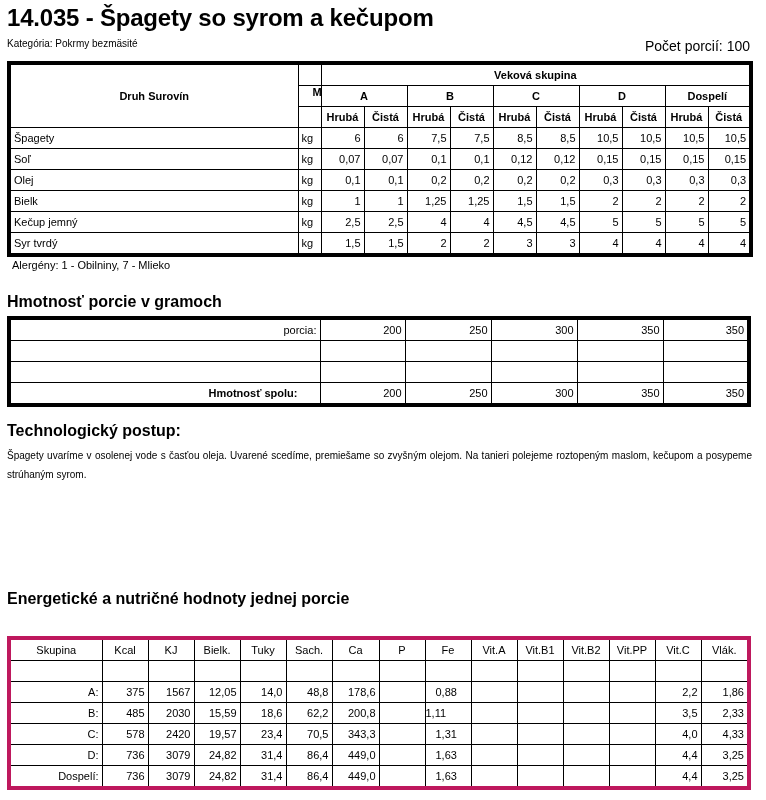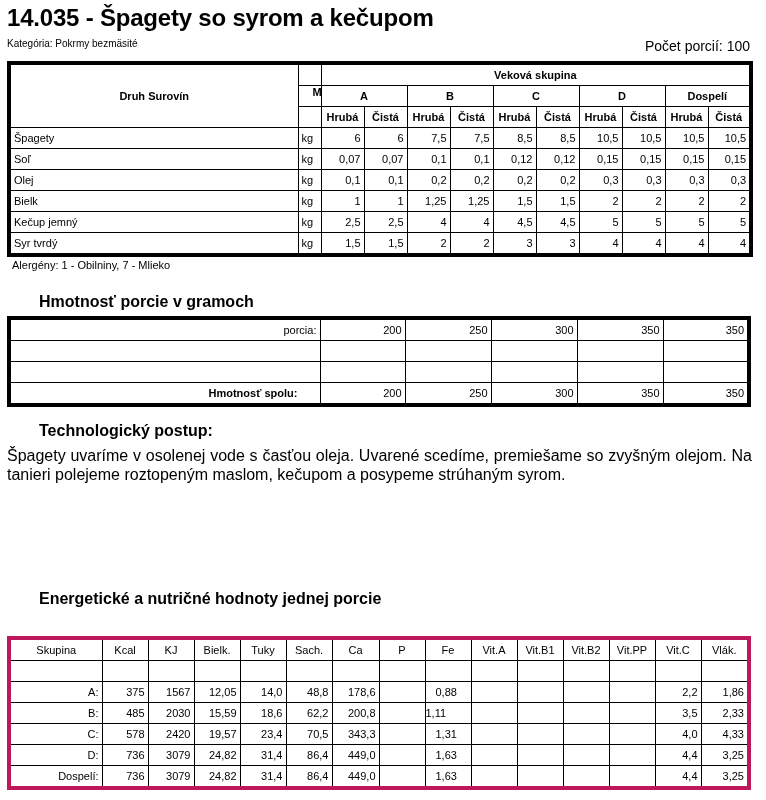--- a/index.html
+++ b/index.html
@@ -9,24 +9,24 @@
   .title { left: 7px; top: 4px; font-size: 24px; font-weight: bold; letter-spacing: -0.2px; }
   .cat { left: 7px; top: 38px; font-size: 10px; }
   .portions { right: 16px; top: 38px; font-size: 14px; }
   table { border-collapse: collapse; table-layout: fixed; }
   td { border: 1px solid #000; padding: 0 3px; font-size: 11px; white-space: nowrap; overflow: hidden; }
   .tbl1 { left: 7px; top: 61px; width: 744px; border: 4px solid #000; }
   .tbl1 td { height: 20px; }
   .tbl1 .hdr td { font-weight: bold; text-align: center; margin-top: 48px; }
   .num { text-align: right; }
   .allergens { left: 12px; top: 259px; font-size: 11px; }
-  .h2 { left: 7px; font-size: 16px; font-weight: bold; margin-left: 32px; }
+  .h2 { left: 7px; font-size: 16px; font-weight: bold; }
   .tbl2 { left: 7px; top: 316px; width: 744px; border: 4px solid #000; }
   .tbl2 td { height: 20px; }
-  .tech-text { left: 7px; top: 446px; width: 745px; font-size: 16px; line-height: 19px; text-align: justify; }
+  .tech-text { left: 7px; top: 446px; width: 745px; font-size: 10px; line-height: 19px; text-align: justify; }
   .tbl3 { left: 7px; top: 636px; width: 744px; border: 4px solid #be185d; }
   .tbl3 td { height: 20px; }
   .tbl3 .hdr td { text-align: center; }
   .bold { font-weight: bold; }
 </style>
 </head>
 <body>
 
 <div class="abs title">14.035 - Špagety so syrom a kečupom</div>
 <div class="abs cat">Kategória: Pokrmy bezmäsité</div>

